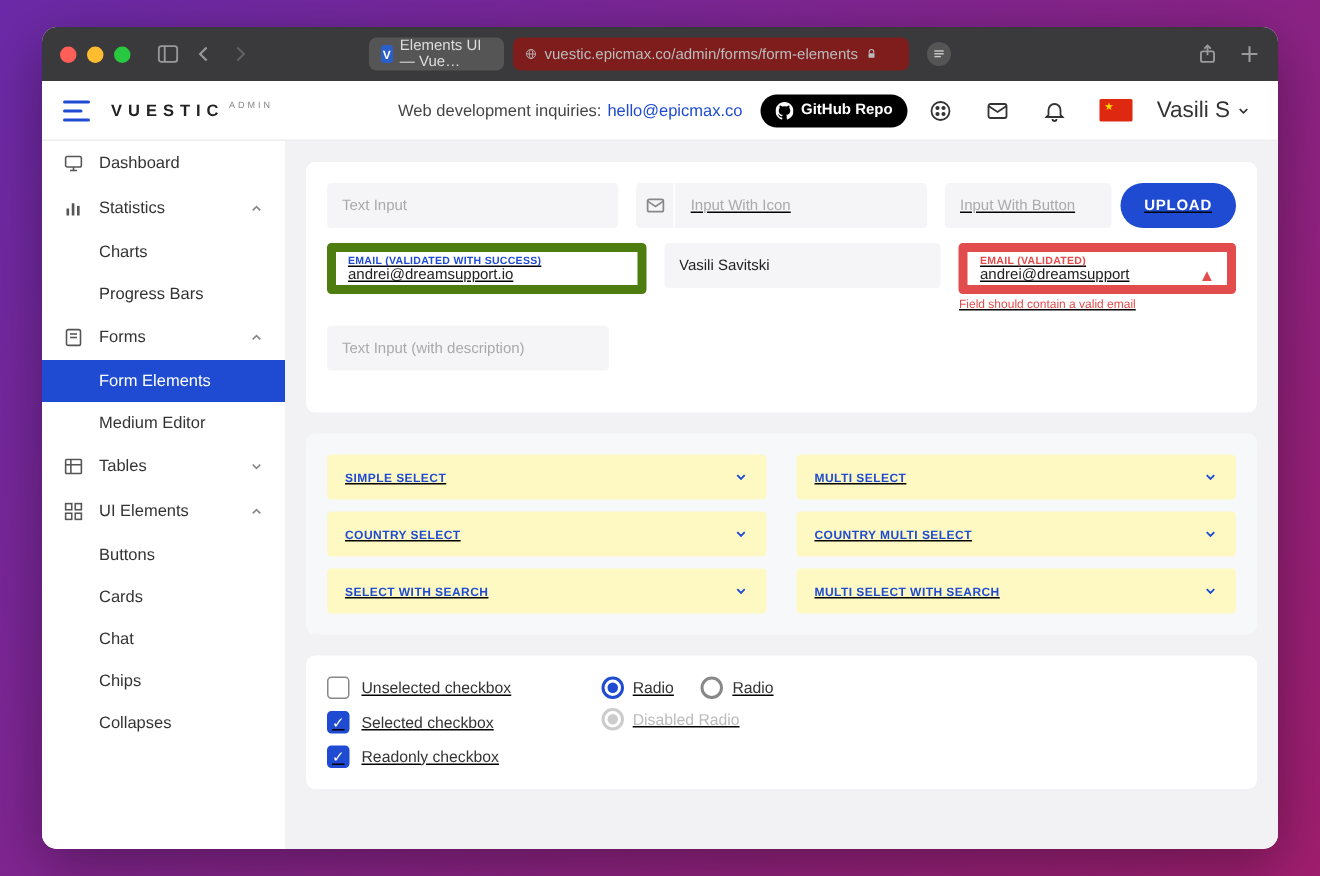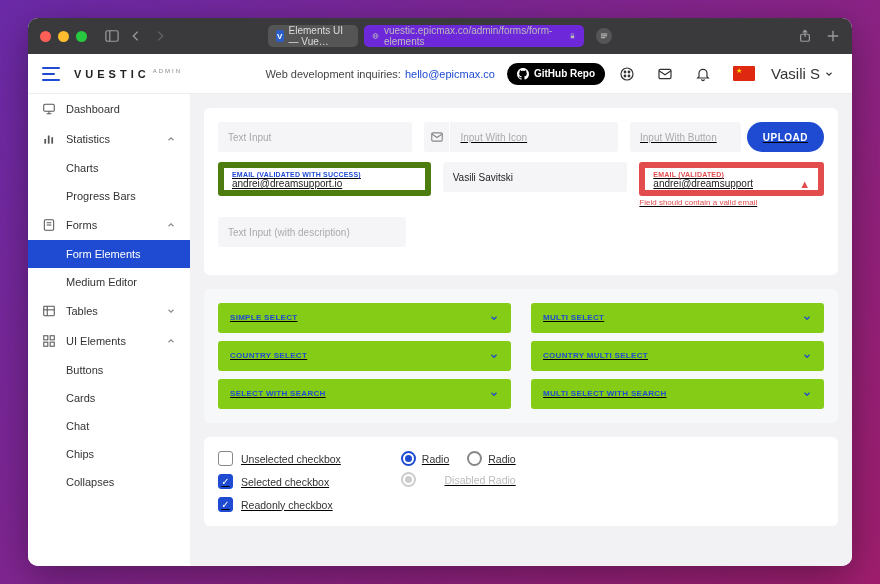--- a/index.html
+++ b/index.html
@@ -9,21 +9,21 @@
 .dots { display: flex; gap: 7px; }
 .dot { width: 11px; height: 11px; border-radius: 50%; }
 .dot.red { background: #ff5f57; }
 .dot.yellow { background: #febc2e; }
 .dot.green { background: #28c840; }
 .tb-icons { display: flex; gap: 10px; margin-left: 10px; color: #9a9a9c; }
 .tb-icon { width: 14px; height: 14px; }
 .tabs-area { position: absolute; left: 50%; transform: translateX(-50%); display: flex; gap: 6px; }
 .tab { height: 22px; border-radius: 5px; display: flex; align-items: center; padding: 0 8px; font-size: 10px; color: #ddd; gap: 5px; }
 .tab.a { background: #555; width: 90px; }
-.tab.b { background: #6d28d9; width: 220px; color: #bbb; align-items: center; }
+.tab.b { background: #7f1d1d; width: 264px; color: #bbb; align-items: center; }
 .v-favicon { width: 12px; height: 12px; background: #2a5ec9; border-radius: 2px; display: flex; align-items: center; justify-content: center; color: #fff; font-size: 8px; font-weight: 700; }
 .lock { width: 8px; height: 8px; display:inline-block; }
 .tb-right { margin-left: auto; display: flex; gap: 14px; color: #9a9a9c; }
 .header { height: 40px; background: #fff; border-bottom: 1px solid #eee; display: flex; align-items: center; padding: 0 14px; }
 .hamburger { width: 18px; height: 14px; display: flex; flex-direction: column; justify-content: space-between; }
 .hamburger span { height: 2px; background: #1e4bd1; border-radius: 1px; }
 .logo { margin-left: 14px; font-size: 11px; letter-spacing: 4px; font-weight: 700; color: #222; }
 .logo sup { font-size: 6px; letter-spacing: 2px; color: #888; font-weight: 400; margin-left: 3px; }
 .inquiries { margin-left: auto; font-size: 11px; color: #444; display: flex; align-items: center; gap: 4px; }
 .inquiries a { color: #1e4bd1; text-decoration: none; }
@@ -53,32 +53,32 @@
 .field.floated { border: 6px solid #4d7c0f; border-radius: 3px; background: #fff; height: 34px; padding: 3px 8px 0; }
 .field.floated.err { border-color: #e24c4c; }
 .float-label { font-size: 7px; color: #1e4bd1; font-weight: 600; letter-spacing: 0.2px; }
 .field.floated.err .float-label { color: #e24c4c; }
 .float-val { font-size: 10px; color: #222; }
 .err-msg { font-size: 8px; color: #e24c4c; margin-top: 2px; }
 .err-icon { position: absolute; right: 8px; top: 10px; color: #e24c4c; font-size: 11px; }
 .desc-field .input { margin-bottom: 4px; }
 .desc-text { font-size: 8px; color: #bbb; line-height: 1.3; }
 .select-row { display: flex; gap: 20px; margin-bottom: 8px; }
-.select-box { flex: 1; background: #84cc16; border-radius: 3px; padding: 10px 12px; display: flex; align-items: flex-start; justify-content: space-between; }
+.select-box { flex: 1; background: #fef9c3; border-radius: 3px; padding: 10px 12px; display: flex; align-items: center; justify-content: space-between; }
 .select-label { font-size: 8px; font-weight: 700; color: #1e4bd1; letter-spacing: 0.3px; }
 .select-chev { color: #1e4bd1; width: 10px; height: 10px; }
 .checks { display: flex; gap: 60px; }
 .check-col { display: flex; flex-direction: column; gap: 8px; }
 .check-item { display: flex; align-items: center; gap: 8px; font-size: 10.5px; color: #333; }
 .cbox { width: 15px; height: 15px; border: 1.5px solid #888; border-radius: 3px; display: flex; align-items: center; justify-content: center; color: #fff; font-size: 10px; }
 .cbox.checked { background: #1e4bd1; border-color: #1e4bd1; }
 .radio-col { display: flex; flex-direction: column; gap: 6px; }
 .radio-row { display: flex; gap: 18px; }
 .radio-item { display: flex; align-items: center; gap: 6px; font-size: 10.5px; color: #333; }
-.radio-item.disabled { color: #bbb; justify-content: space-between; }
+.radio-item.disabled { color: #bbb; }
 .rcircle { width: 15px; height: 15px; border: 2px solid #1e4bd1; border-radius: 50%; display: flex; align-items: center; justify-content: center; }
 .rcircle.disabled { border-color: #ccc; }
 .rcircle .rdot { width: 7px; height: 7px; background: #1e4bd1; border-radius: 50%; }
 svg { display: block; }
 </style>
 </head>
 <body>
 
 <div class="window">
   <div class="titlebar">

